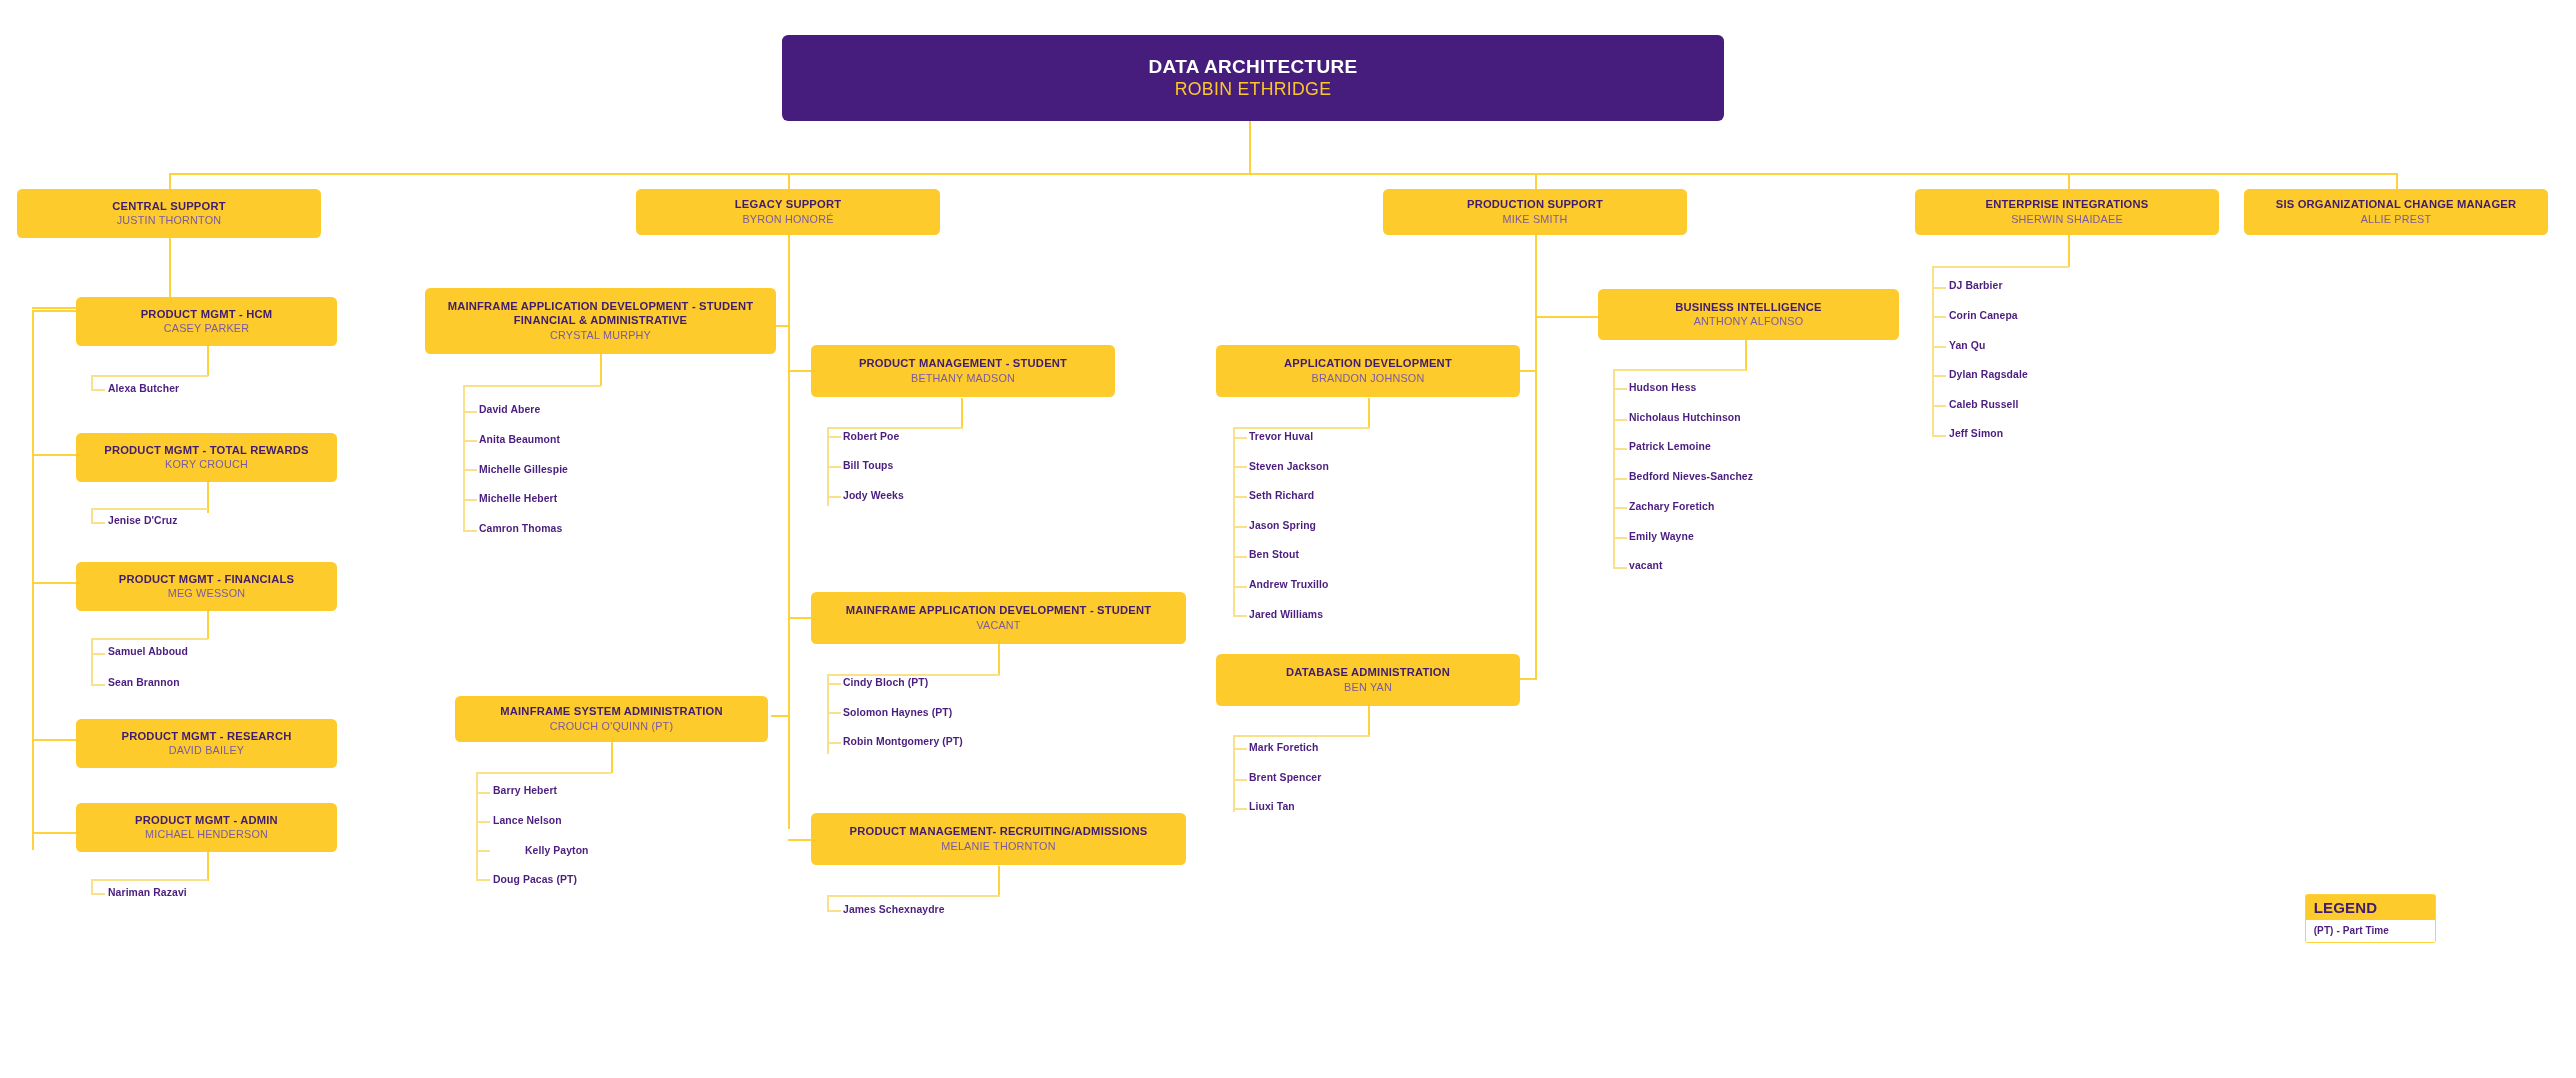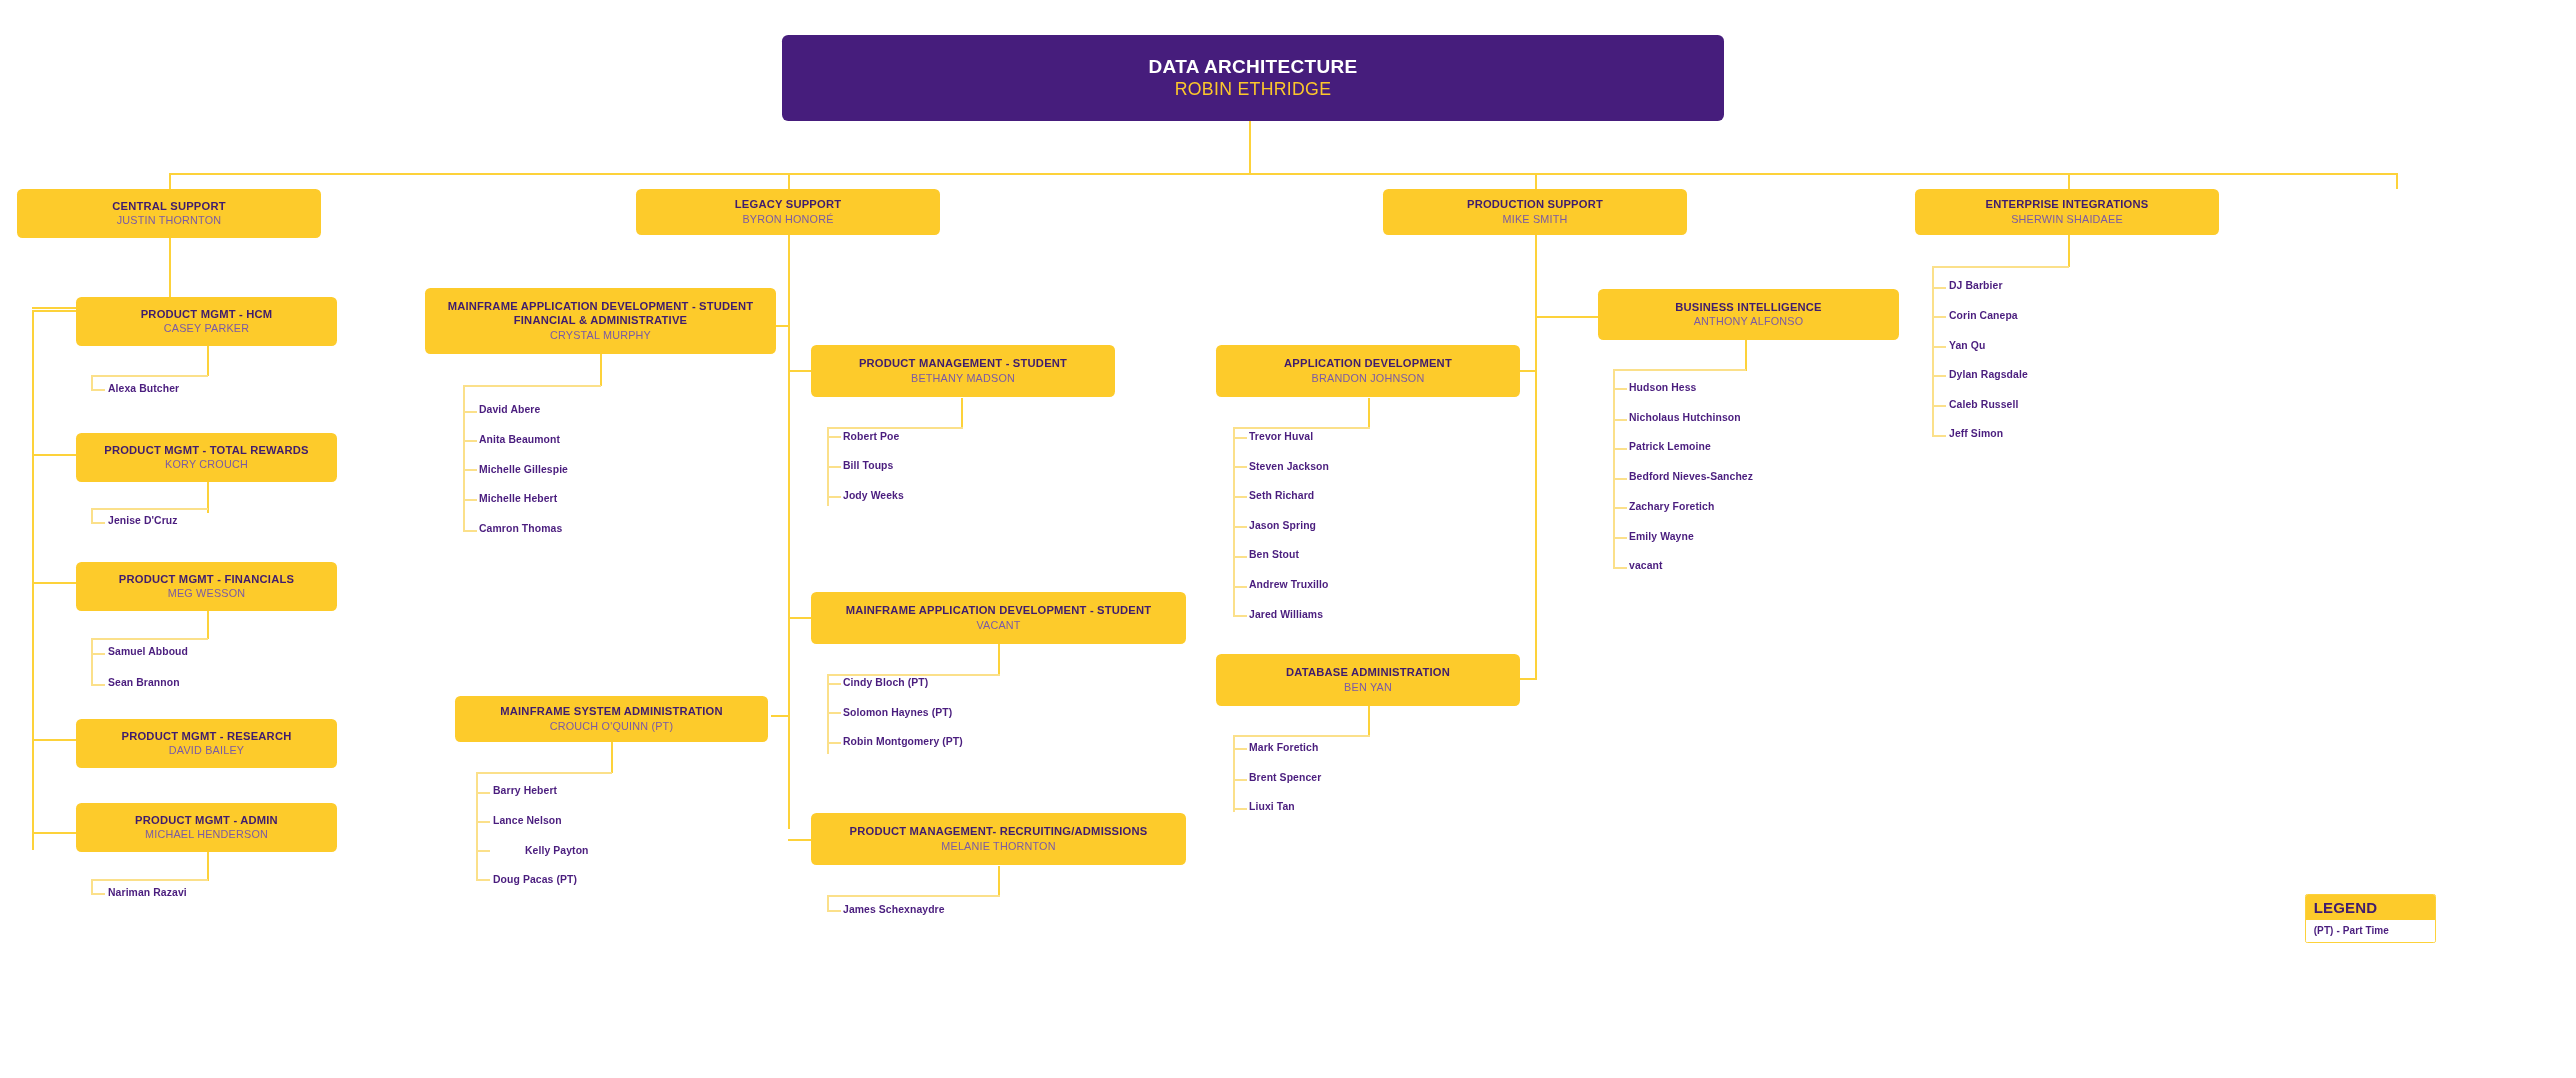--- a/index.html
+++ b/index.html
@@ -325,20 +325,24 @@
     <div class="t1">ENTERPRISE INTEGRATIONS</div>
     <div class="t2">SHERWIN SHAIDAEE</div>
   </div>
   <div class="leaf" style="left:1949px;top:281px;">DJ Barbier</div>
   <div class="leaf" style="left:1949px;top:311px;">Corin Canepa</div>
   <div class="leaf" style="left:1949px;top:341px;">Yan Qu</div>
   <div class="leaf" style="left:1949px;top:370px;">Dylan Ragsdale</div>
   <div class="leaf" style="left:1949px;top:400px;">Caleb Russell</div>
   <div class="leaf" style="left:1949px;top:429px;">Jeff Simon</div>
 
+  <div class="box" style="left:2244px;top:189px;width:304px;height:46px;">
+    <div class="t1">SIS ORGANIZATIONAL CHANGE MANAGER</div>
+    <div class="t2">ALLIE PREST</div>
+  </div>
 
   <div class="legend" style="left:2305px;top:894px;width:129px;">
     <div class="legend-head">LEGEND</div>
     <div class="legend-body">(PT) - Part Time</div>
   </div>
 
 </div>
 
 
 </body></html>

